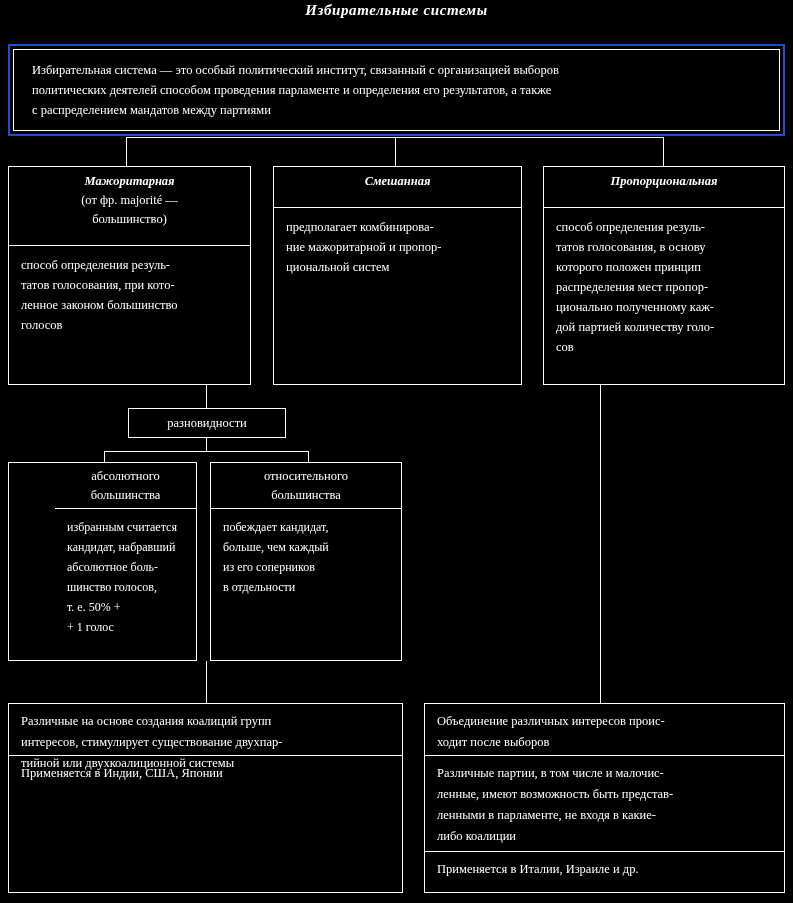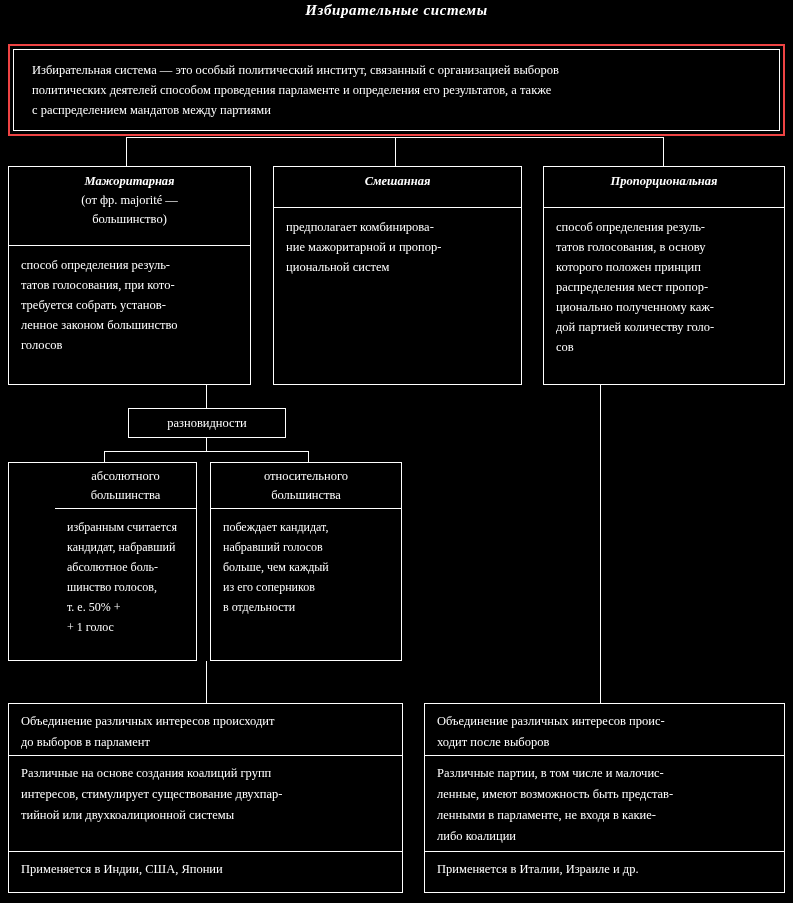--- a/index.html
+++ b/index.html
@@ -26,21 +26,21 @@
     font-size: 15px;
     font-weight: bold;
     font-style: italic;
     letter-spacing: 0.6px;
     text-align: center;
   }
 
   
   #definition-outer {
     top: 44px; left: 8px; width: 777px; height: 92px;
-    border: 2px solid #ef4444;
+    border: 2px solid #1d4ed8;
   }
   #definition-inner {
     position: absolute;
     top: 3px; left: 3px; right: 3px; bottom: 3px;
     border: 1px solid #ffffff;
     box-sizing: border-box;
     padding: 10px 14px 0 18px;
   }
   #definition-inner .line {
     font-size: 12.5px;
@@ -159,21 +159,20 @@
 
 <div class="abs sysbox" id="box-majoritarian">
   <div class="head">
     <div>Мажоритарная</div>
     <div class="sub">(от фр. majorité —</div>
     <div class="sub">большинство)</div>
   </div>
   <div class="body">
     <div class="line">способ определения резуль-</div>
     <div class="line">татов голосования, при кото-</div>
-    <div class="line">требуется собрать установ-</div>
     <div class="line">ленное законом большинство</div>
     <div class="line">голосов</div>
   </div>
 </div>
 
 <div class="abs sysbox" id="box-mixed">
   <div class="head">
     <div>Смешанная</div>
   </div>
   <div class="body">
@@ -224,35 +223,30 @@
   </div>
 </div>
 
 <div class="abs varbox" id="box-relative">
   <div class="head">
     <div>относительного</div>
     <div>большинства</div>
   </div>
   <div class="body">
     <div class="line">побеждает кандидат,</div>
-    <div class="line">набравший голосов</div>
     <div class="line">больше, чем каждый</div>
     <div class="line">из его соперников</div>
     <div class="line">в отдельности</div>
   </div>
 </div>
 
 <div class="abs vline" style="top:661px;left:206px;height:42px;"></div>
 <div class="abs vline" style="top:385px;left:600px;height:318px;"></div>
 
 <div class="abs cmpcol" id="cmp-left">
-  <div class="cmpcell">
-    <div class="line">Объединение различных интересов происходит</div>
-    <div class="line">до выборов в парламент</div>
-  </div>
   <div class="cmpcell">
     <div class="line">Различные на основе создания коалиций групп</div>
     <div class="line">интересов, стимулирует существование двухпар-</div>
     <div class="line">тийной или двухкоалиционной системы</div>
   </div>
   <div class="cmpcell">
     <div class="line">Применяется в Индии, США, Японии</div>
   </div>
 </div>
 

